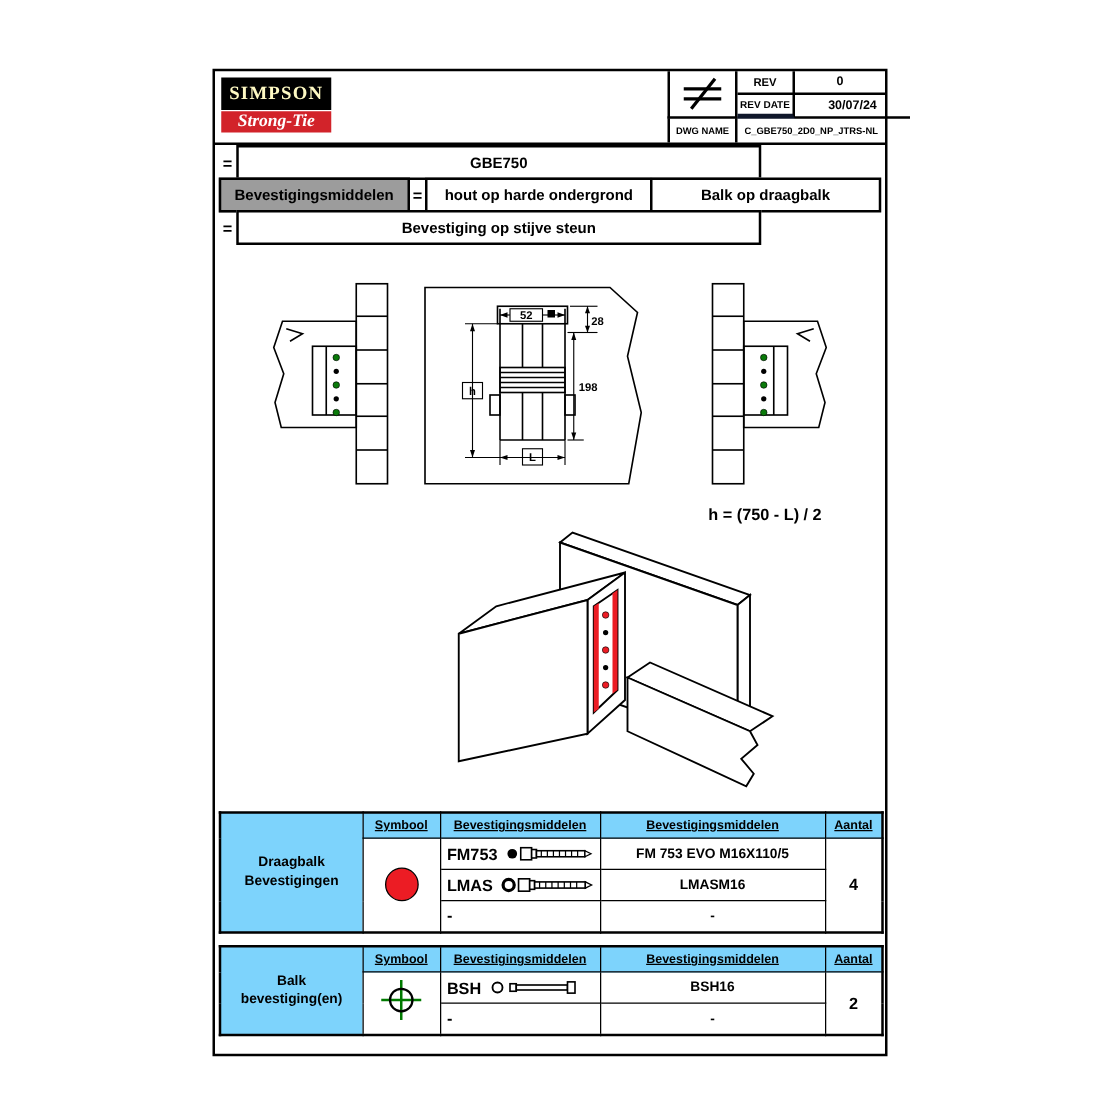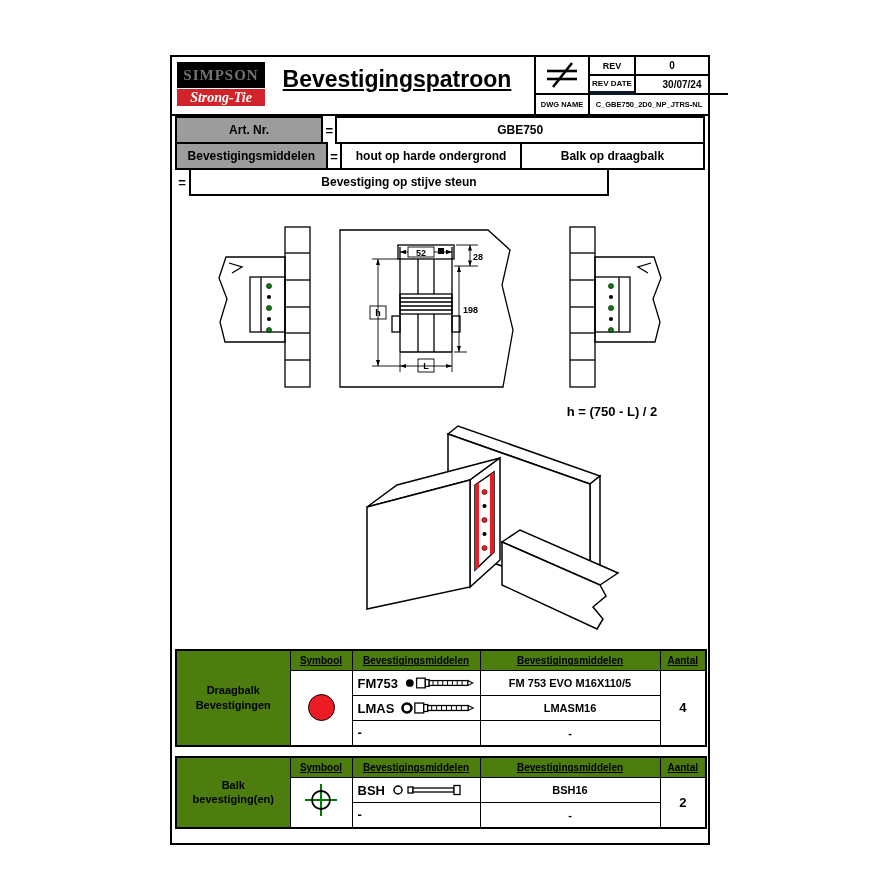--- a/index.html
+++ b/index.html
@@ -6,21 +6,21 @@
     font-family:"Liberation Sans",sans-serif;color:#000;}
   .sheet{position:absolute;left:170px;top:55px;width:540px;height:790px;
     border:2px solid #000;box-sizing:border-box;background:#fff;}
 
   
   .header{position:absolute;top:0;left:0;width:536px;height:59px;
     border-bottom:2px solid #000;box-sizing:border-box;}
   .cell{position:absolute;box-sizing:border-box;display:flex;align-items:center;
     justify-content:center;font-weight:bold;}
   .logo{position:absolute;left:5px;top:5px;width:88px;}
-  .logo-top{background:#000;color:#737373;font-family:"Liberation Serif",serif;
+  .logo-top{background:#000;color:#fef9c3;font-family:"Liberation Serif",serif;
     font-weight:bold;font-size:15px;letter-spacing:1px;text-align:center;
     height:26px;line-height:26px;}
   .logo-bottom{background:#d2232a;color:#fff;font-family:"Liberation Serif",serif;
     font-weight:bold;font-style:italic;font-size:14px;text-align:center;
     height:17px;line-height:17px;margin-top:1px;}
   .title{position:absolute;left:95px;top:9px;width:260px;text-align:center;
     font-size:23px;font-weight:bold;text-decoration:underline;}
   .proj-cell{left:362px;top:0;width:56px;height:38px;border-left:2px solid #000;
     border-right:2px solid #000;border-bottom:2px solid #000;}
   .proj-cell svg line{stroke:#000;stroke-width:2.6;}
@@ -62,21 +62,21 @@
   .draw .redstrip{fill:#ec1c24;stroke:none;}
   .draw .blk{fill:#000;stroke:none;}
 
   
   .ftable{position:absolute;left:3px;border-collapse:collapse;table-layout:fixed;
     width:530px;background:#fff;border:2.5px solid #000;}
   .ftable td{border:1.6px solid #000;font-weight:bold;text-align:center;
     vertical-align:middle;padding:0;}
   .t1{top:592px;}
   .t2{top:699px;}
-  .gray{background:#4d7c0f;}
+  .gray{background:#7dd3fc;}
   .hdr{font-size:10px;text-decoration:underline;height:19px;}
   .group{font-size:11px;line-height:1.3;}
   .drow{height:25px;}
   .codecell{text-align:left;}
   .codewrap{display:flex;align-items:center;gap:6px;padding-left:5px;}
   .code{font-size:13px;}
   .prodcell{font-size:11px;}
   .qtycell{font-size:13px;}
   .redcircle{width:25px;height:25px;border-radius:50%;background:#ec1c24;
     border:1.6px solid #000;margin:0 auto;}
@@ -84,39 +84,37 @@
 </head>
 <body>
 
 <div class="sheet">
 
   <div class="header">
     <div class="logo">
       <div class="logo-top">SIMPSON</div>
       <div class="logo-bottom">Strong-Tie</div>
     </div>
-    <div class="title">Bevestigingspatroon</div>
     <div class="cell proj-cell">
       <svg width="46" height="30" viewBox="0 0 46 30">
         <line x1="8" y1="11" x2="38" y2="11"></line>
         <line x1="8" y1="19" x2="38" y2="19"></line>
         <line x1="14" y1="27" x2="33" y2="3"></line>
       </svg>
     </div>
     <div class="cell dwg-label">DWG NAME</div>
     <div class="cell rev-label">REV</div>
     <div class="cell rev-value">0</div>
     <div class="cell revdate-label">REV DATE</div>
     <div class="cell revdate-value">30/07/24</div>
     <div class="cell dwg-value">C_GBE750_2D0_NP_JTRS-NL</div>
   </div>
 
   <div class="info">
     <div class="info-row">
-      <div class="cellb labelc">Art. Nr.</div>
       <div class="eq">=</div>
       <div class="cellb wide">GBE750</div>
     </div>
     <div class="info-row">
       <div class="cellb labelc">Bevestigingsmiddelen</div>
       <div class="eq">=</div>
       <div class="cellb v1">hout op harde ondergrond</div>
       <div class="cellb v2">Balk op draagbalk</div>
     </div>
     <div class="info-row">

